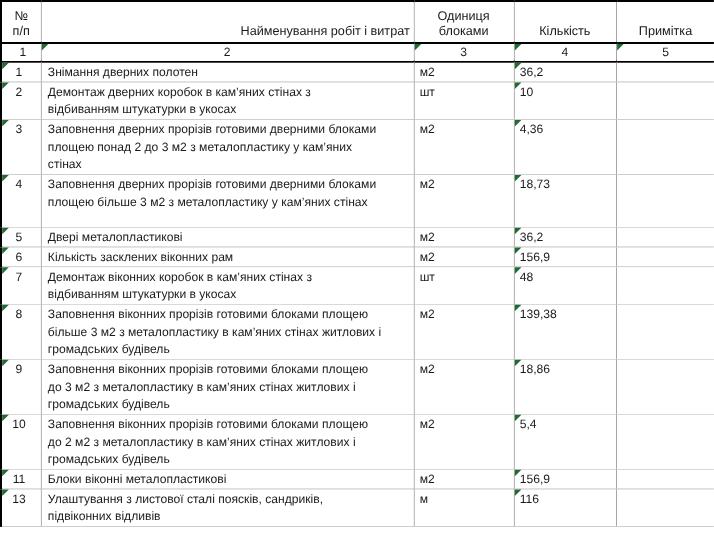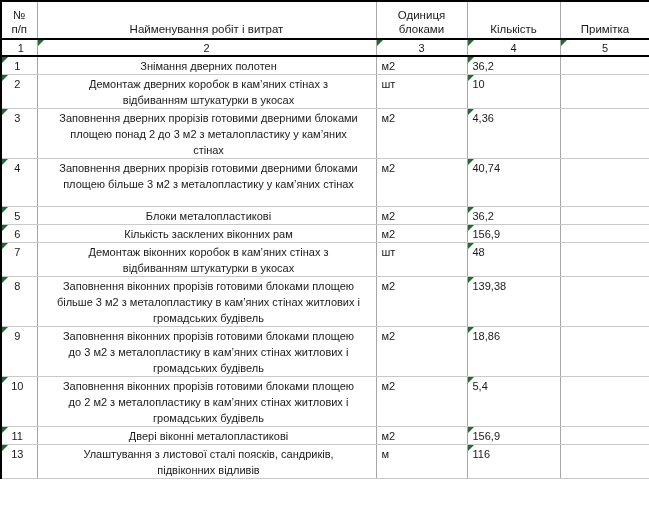--- a/index.html
+++ b/index.html
@@ -40,21 +40,21 @@
 
   
   col.c-num   { width: 36px; }
   col.c-name  { width: 339px; }
   col.c-unit  { width: 91px; }
   col.c-qty   { width: 93px; }
   col.c-note  { width: 90px; }
 
   
   td.col-num   { border-right: 2px solid #000000; text-align: center; }
-  td.col-name  { border-right: 2px solid #000000; text-align: center; }
+  td.col-name  { border-right: 2px solid #000000; text-align: left; }
   td.col-unit  { border-right: 2px solid #000000; text-align: left; }
   td.col-qty   { border-right: 2px solid #000000; text-align: left; }
   td.col-note  { border-right: 2px solid #000000; text-align: center; }
 
   
   tr.hdr td {
     border-bottom: 2px solid #000000;
     text-align: center;
     vertical-align: bottom;
     height: 36px;
@@ -118,21 +118,21 @@
         <col class="c-qty">
         <col class="c-note">
     </colgroup>
     <tbody>
       <tr class="hdr">
         <td class="col-num first-col">
             <span class="celltext">№
 п/п</span>
           </td>
         <td class="col-name">
-            <span class="celltext" style="text-align:center">Найменування робіт і витрат</span>
+            <span class="celltext" style="text-align:right">Найменування робіт і витрат</span>
           </td>
         <td class="col-unit">
             <span class="celltext">Одиниця
 блоками</span>
           </td>
         <td class="col-qty">
             <span class="celltext">Кількість</span>
           </td>
         <td class="col-note">
             <span class="celltext">Примітка</span>
@@ -226,33 +226,33 @@
           </td>
           <td class="col-name">
             <span class="celltext">Заповнення дверних прорізів готовими дверними блоками
 площею більше 3 м2 з металопластику у кам’яних стінах</span>
           </td>
           <td class="col-unit">
             <span class="celltext">м2</span>
           </td>
           <td class="col-qty">
             <span class="tri"></span>
-            <span class="celltext">40,74</span>
+            <span class="celltext">18,73</span>
           </td>
           <td class="col-note">
             <span class="celltext"></span>
           </td>
         </tr>
         <tr class="h1">
           <td class="col-num first-col">
             <span class="tri"></span>
             <span class="celltext">5</span>
           </td>
           <td class="col-name">
-            <span class="celltext">Блоки металопластикові</span>
+            <span class="celltext">Двері металопластикові</span>
           </td>
           <td class="col-unit">
             <span class="celltext">м2</span>
           </td>
           <td class="col-qty">
             <span class="tri"></span>
             <span class="celltext">36,2</span>
           </td>
           <td class="col-note">
             <span class="celltext"></span>
@@ -359,21 +359,21 @@
           <td class="col-note">
             <span class="celltext"></span>
           </td>
         </tr>
         <tr class="h1">
           <td class="col-num first-col">
             <span class="tri"></span>
             <span class="celltext">11</span>
           </td>
           <td class="col-name">
-            <span class="celltext">Двері віконні металопластикові</span>
+            <span class="celltext">Блоки віконні металопластикові</span>
           </td>
           <td class="col-unit">
             <span class="celltext">м2</span>
           </td>
           <td class="col-qty">
             <span class="tri"></span>
             <span class="celltext">156,9</span>
           </td>
           <td class="col-note">
             <span class="celltext"></span>

